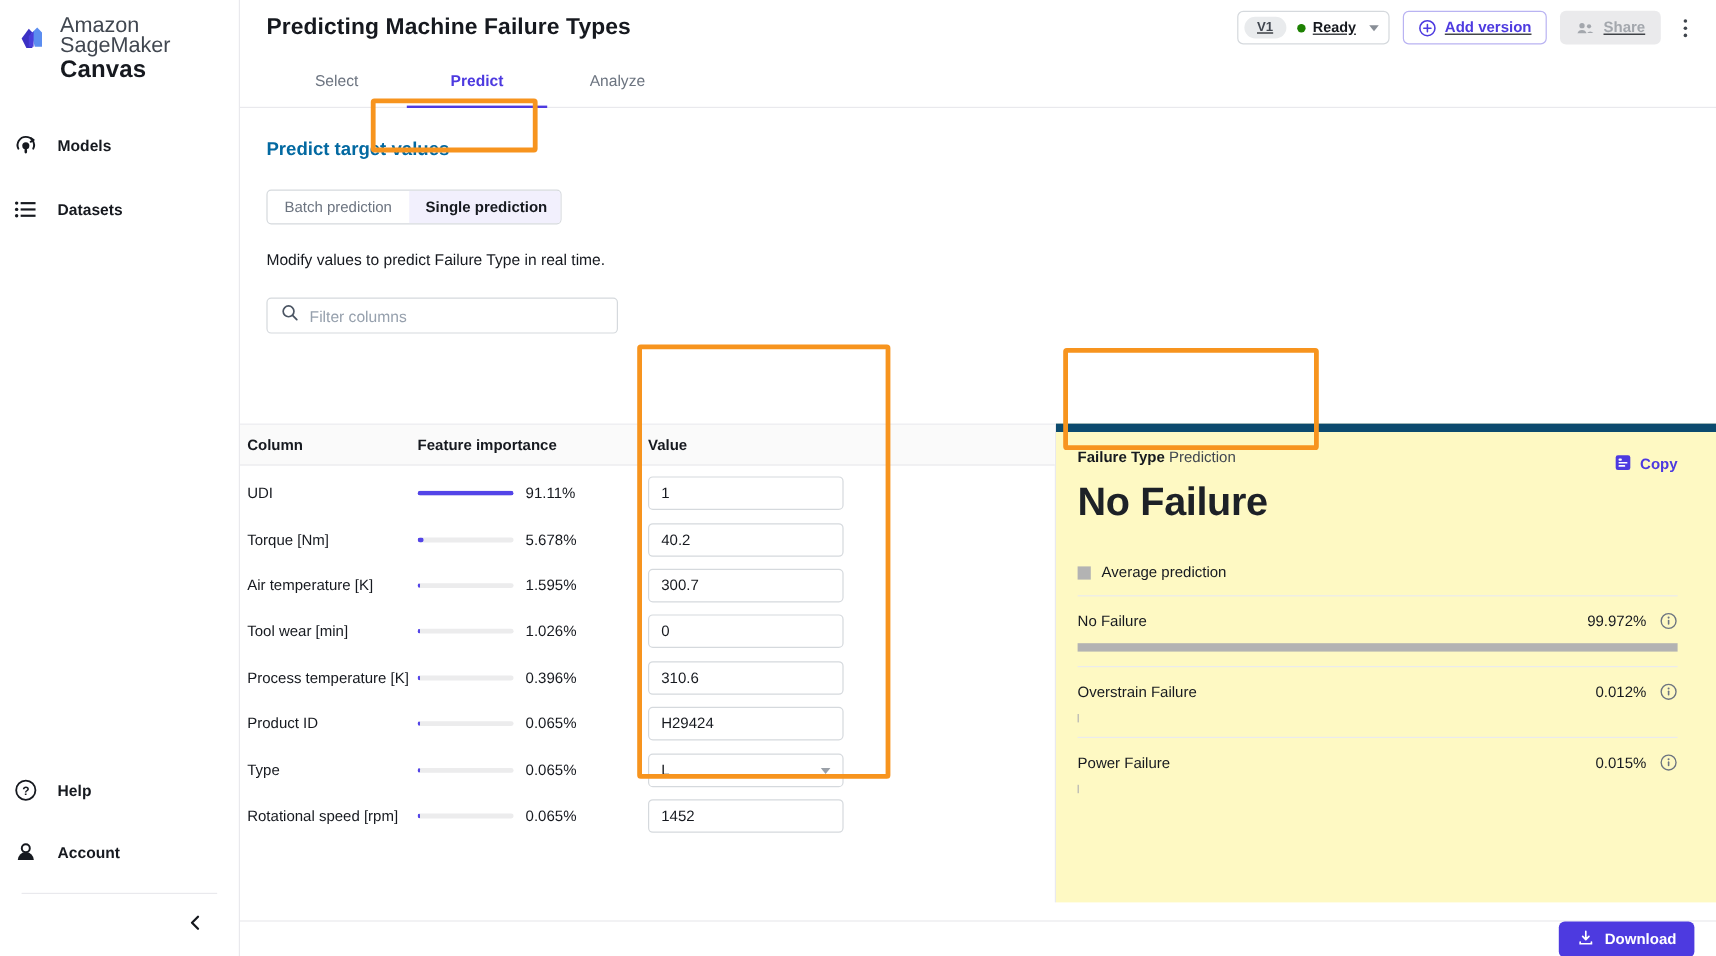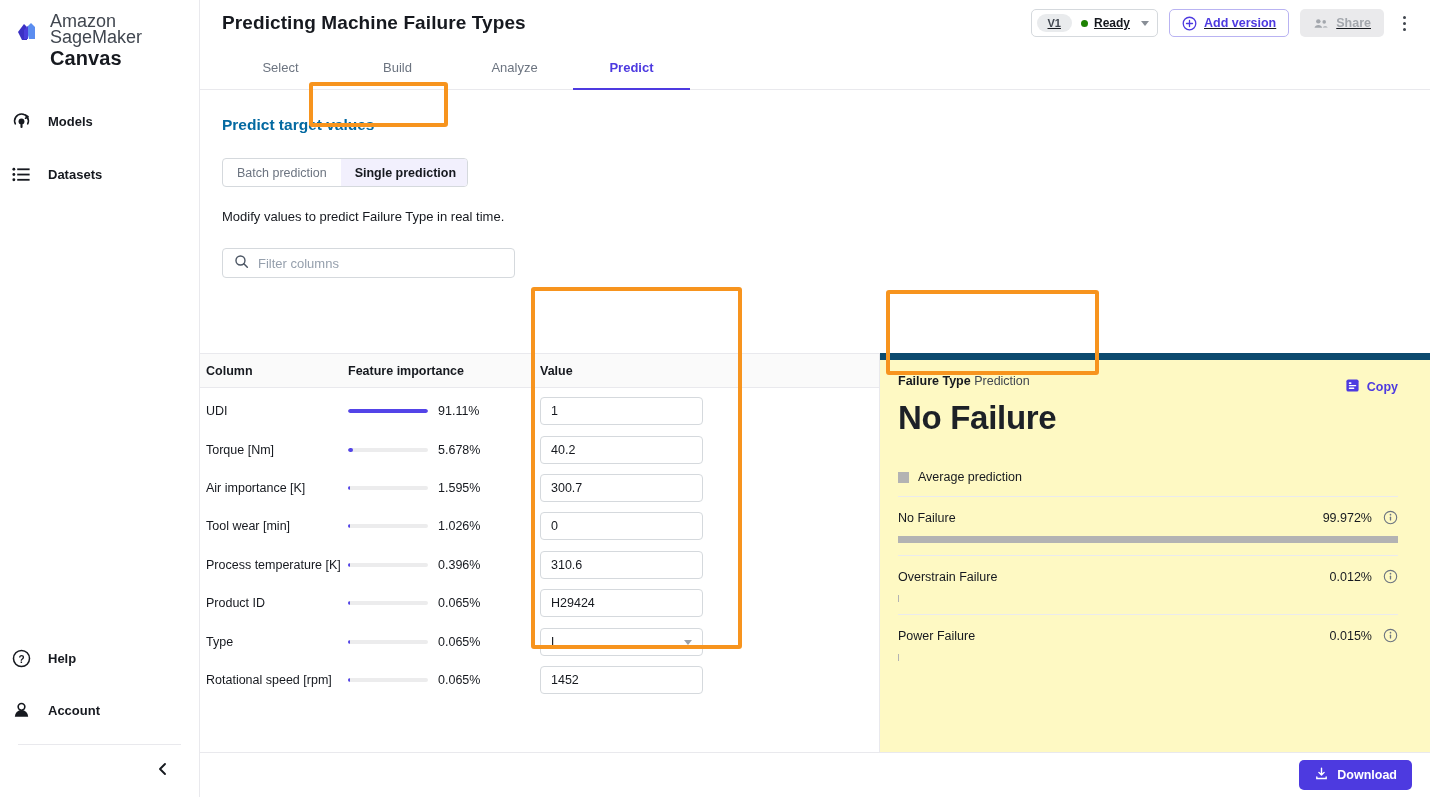--- a/index.html
+++ b/index.html
@@ -157,21 +157,21 @@
   .prob-row { border-top: 1px solid #ebebed; padding-top: 13px; margin-top: 12px; }
   .prob-top { display: flex; align-items: center; }
   .prob-name { font-size: 12.5px; color: #16191f; }
   .prob-pct { margin-left: auto; font-size: 12.5px; color: #16191f; }
   .info-ico { margin-left: 11px; display: flex; align-items: center; }
   .prob-track { margin-top: 11px; height: 7px; background: transparent; position: relative; }
   .prob-fill { position: absolute; left: 0; top: 0; bottom: 0; background: #b3b3b3; min-width: 1px; }
 
   
   .bottombar {
-    position: absolute; left: 0; right: 0; bottom: 0; height: 45px;
+    position: absolute; left: 0; right: 0; bottom: 0; height: 30px;
     border-top: 1px solid #e9e9ed; background: #fff;
     display: flex; align-items: center; justify-content: flex-end; padding-right: 18px;
   }
   .btn-download {
     display: flex; align-items: center; gap: 8px; height: 30px; padding: 0 15px;
     background: #4d3ae0; border: none; border-radius: 5px; color: #fff;
     font-size: 12.5px; font-weight: 700; cursor: pointer; font-family: inherit;
   }
 </style>
 </head>
@@ -287,23 +287,22 @@
         <span class="kebab">
             <i></i>
             <i></i>
             <i></i>
           </span>
       </div>
     </div>
 
     <nav class="tabbar">
       <div class="tab">Select</div>
-      <div class="tab">Build</div>
+      <div class="tab active">Predict</div>
       <div class="tab">Analyze</div>
-      <div class="tab active">Predict</div>
     </nav>
 
     <div class="content">
 
       <div class="sec-title">Predict target values</div>
 
       <div class="seg-wrap">
         <div class="seg">
           <div class="seg-btn">Batch prediction</div>
           <div class="seg-btn active">Single prediction</div>
@@ -345,21 +344,21 @@
                 <div class="cell-name">Torque [Nm]</div>
                 <div class="cell-imp">
                   <div class="bar-track">
                     <div class="bar-fill" style="width: 6.23203%;"></div>
                   </div>
                   <span class="imp-pct">5.678%</span>
                 </div>
                 <div class="cell-val"><input class="val-input" type="text" value="40.2" style=""></div>
               </div>
               <div class="trow">
-                <div class="cell-name">Air importance [K]</div>
+                <div class="cell-name">Air temperature [K]</div>
                 <div class="cell-imp">
                   <div class="bar-track">
                     <div class="bar-fill" style="width: 1.75063%;"></div>
                   </div>
                   <span class="imp-pct">1.595%</span>
                 </div>
                 <div class="cell-val"><input class="val-input" type="text" value="300.7" style=""></div>
               </div>
               <div class="trow">
                 <div class="cell-name">Tool wear [min]</div>

